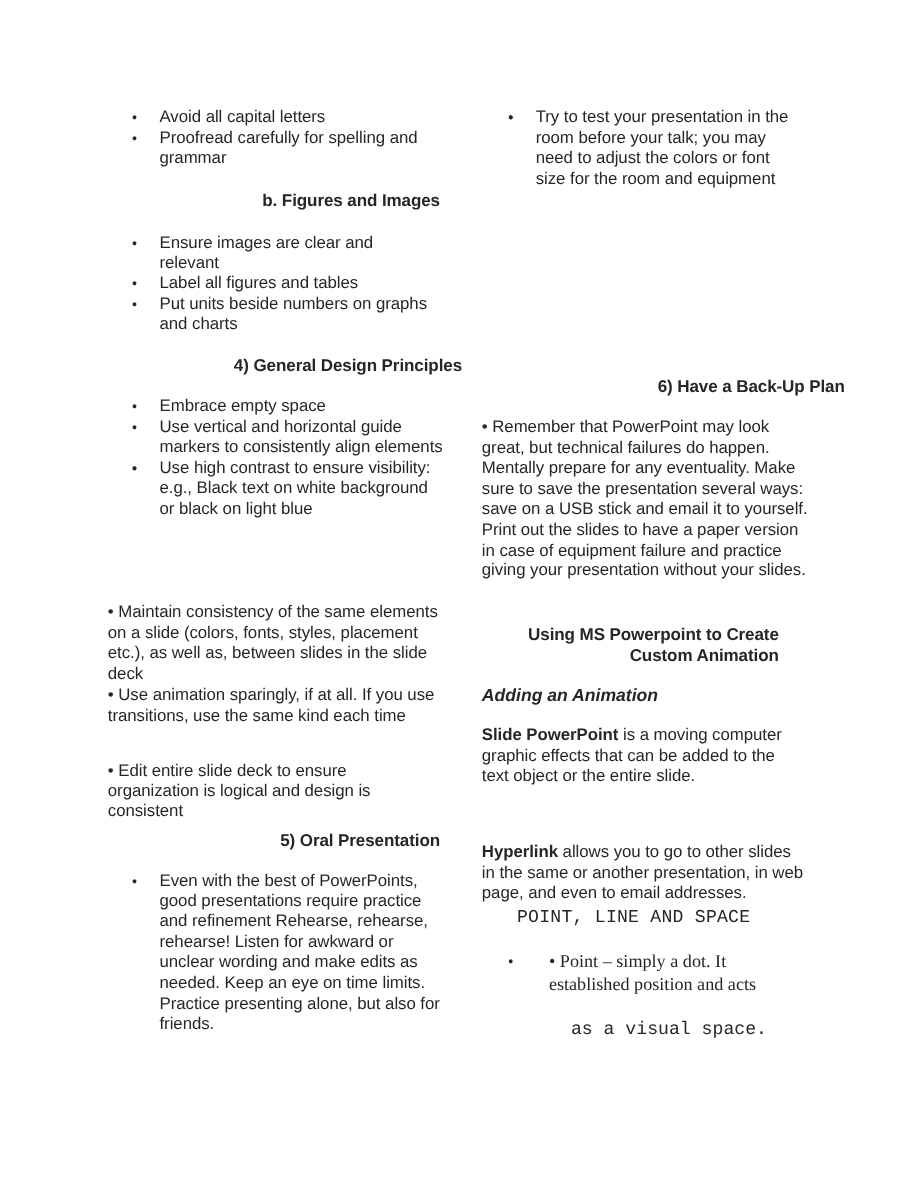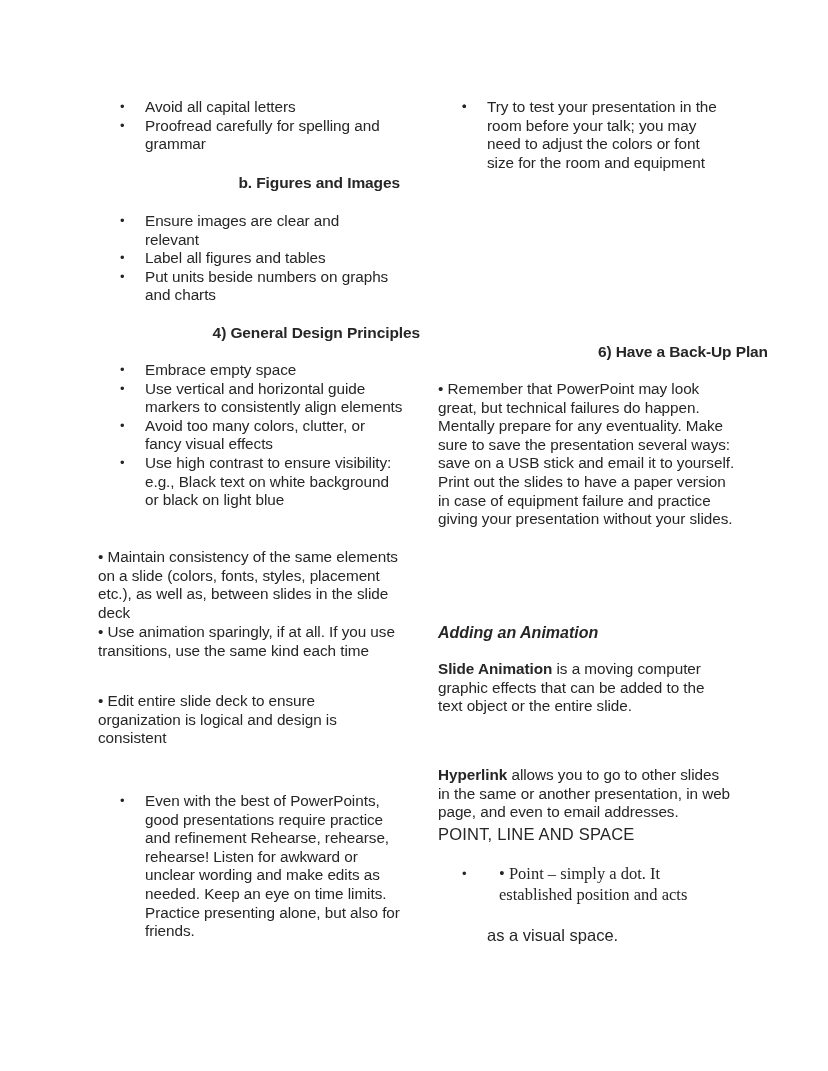--- a/index.html
+++ b/index.html
@@ -66,21 +66,22 @@
     left: 0;
     top: 0;
     width: 12px;
     text-align: left;
     font-size: 13px;
     line-height: 18.6px;
   }
 
   
   .serif {
-    font-family: Liberation Sans, sans-serif;
+    font-family: Liberation Mono, monospace;
+    margin-left: 32px;
   }
   .serif-head {
     font-size: 16.5px;
     line-height: 20px;
     letter-spacing: 0.2px;
   }
   ul.bullets-serif {
     margin: 0;
     padding: 0;
     list-style: none;
@@ -143,32 +144,32 @@
       <li>
         <span class="dot">•</span>
         <span>Embrace empty space</span>
       </li>
       <li>
         <span class="dot">•</span>
         <span>Use vertical and horizontal guide markers to consistently align elements</span>
       </li>
       <li>
         <span class="dot">•</span>
-        <span>Avoid too many colors, clutter, or fancy visual effects</span>
       </li>
       <li>
         <span class="dot">•</span>
         <span>Use high contrast to ensure visibility: e.g., Black text on white background or black on light blue</span>
       </li>
     </ul>
 
     <div class="para blk" style="left:98px; top:623px; width:300px;">• Use animation sparingly, if at all. If you use transitions, use the same kind each time</div>
     <div class="para blk" style="left:98px; top:548px; width:300px;">• Maintain consistency of the same elements on a slide (colors, fonts, styles, placement etc.), as well as, between slides in the slide deck</div>
     <div class="para blk" style="left:98px; top:692px; width:300px;">• Edit entire slide deck to ensure organization is logical and design is consistent</div>
 
+    <div class="heading blk" style="left:100px; top:755px; width:300px;">5) Oral Presentation</div>
 
     <ul class="bullets blk" style="left:120px; top:792px; width:285px;">
       <li>
         <span class="dot">•</span>
         <span>Even with the best of PowerPoints, good presentations require practice and refinement Rehearse, rehearse, rehearse! Listen for awkward or unclear wording and make edits as needed. Keep an eye on time limits. Practice presenting alone, but also for friends.</span>
       </li>
     </ul>
 
   </div>
 
@@ -181,24 +182,25 @@
       <li>
         <span class="dot">•</span>
         <span>Try to test your presentation in the room before your talk; you may need to adjust the colors or font size for the room and equipment</span>
       </li>
     </ul>
 
     <div class="heading blk" style="left:18px; top:342px; width:330px;">6) Have a Back-Up Plan</div>
 
     <div class="para blk" style="left:18px; top:380px; width:300px;">• Remember that PowerPoint may look great, but technical failures do happen. Mentally prepare for any eventuality. Make sure to save the presentation several ways: save on a USB stick and email it to yourself. Print out the slides to have a paper version in case of equipment failure and practice giving your presentation without your slides.</div>
 
+    <div class="heading blk" style="left:18px; top:568px; width:270px;">Using MS Powerpoint to Create Custom Animation</div>
 
     <div class="heading-italic blk" style="left:18px; top:623px; width:300px;">Adding an Animation</div>
 
-    <div class="para blk" style="left:18px; top:660px; width:292px;"><b>Slide Animation</b><span> is a moving computer graphic effects that can be added to the text object or the entire slide.</span></div>
+    <div class="para blk" style="left:18px; top:660px; width:292px;"><b>Slide PowerPoint</b><span> is a moving computer graphic effects that can be added to the text object or the entire slide.</span></div>
 
     <div class="para blk" style="left:18px; top:766px; width:295px;"><b>Hyperlink</b><span> allows you to go to other slides in the same or another presentation, in web page, and even to email addresses.</span></div>
 
     <div class="serif serif-head blk" style="left:18px; top:824px; width:300px;">POINT, LINE AND SPACE</div>
 
     <ul class="bullets-serif blk" style="left:42px; top:863px; width:260px;">
       <li>
         <span class="dot">•</span>
         <span>• Point – simply a dot. It established position and acts</span>
       </li>

